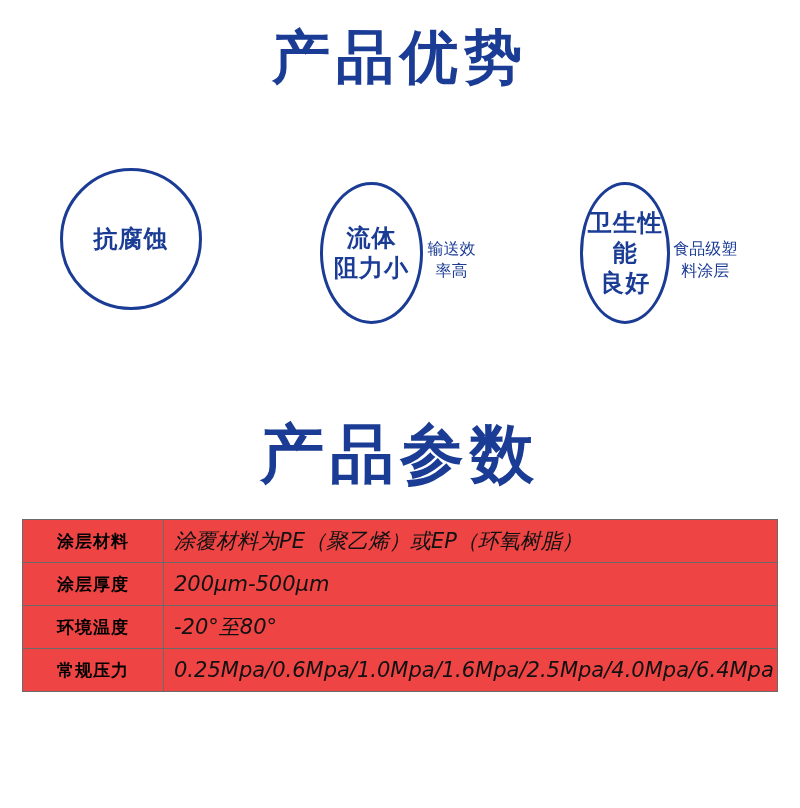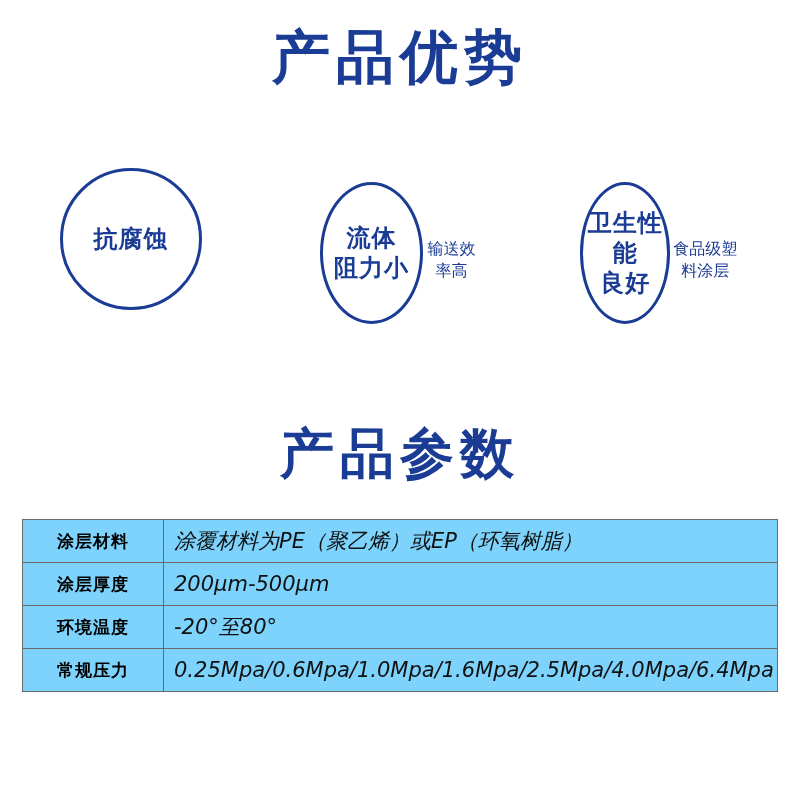--- a/index.html
+++ b/index.html
@@ -36,21 +36,21 @@
     color: #1b3c95;
     font-family: "DejaVu Sans", "Liberation Sans", sans-serif;
   }
 
   .title-params {
     position: absolute;
     top: 421px;
     left: 0;
     width: 800px;
     text-align: center;
-    font-size: 54px;
+    font-size: 64px;
     line-height: 66px;
     font-weight: bold;
     letter-spacing: 6px;
     color: #1b3c95;
     font-family: "DejaVu Sans", "Liberation Sans", sans-serif;
   }
 
   
   .circle-row {
     position: absolute;
@@ -104,21 +104,21 @@
   .ci-3 { margin-top: 14px; }
 
   
   .param-table {
     position: absolute;
     top: 519px;
     left: 22px;
     width: 756px;
     border-collapse: collapse;
     table-layout: fixed;
-    background: #7dd3fc;
+    background: #ef4444;
   }
   .param-table td {
     border: 1px solid #6a6a6a;
     height: 42px;
     padding: 0 10px;
     font-size: 17px;
     color: #111111;
     font-family: "DejaVu Sans", "Liberation Sans", sans-serif;
     vertical-align: middle;
   }

